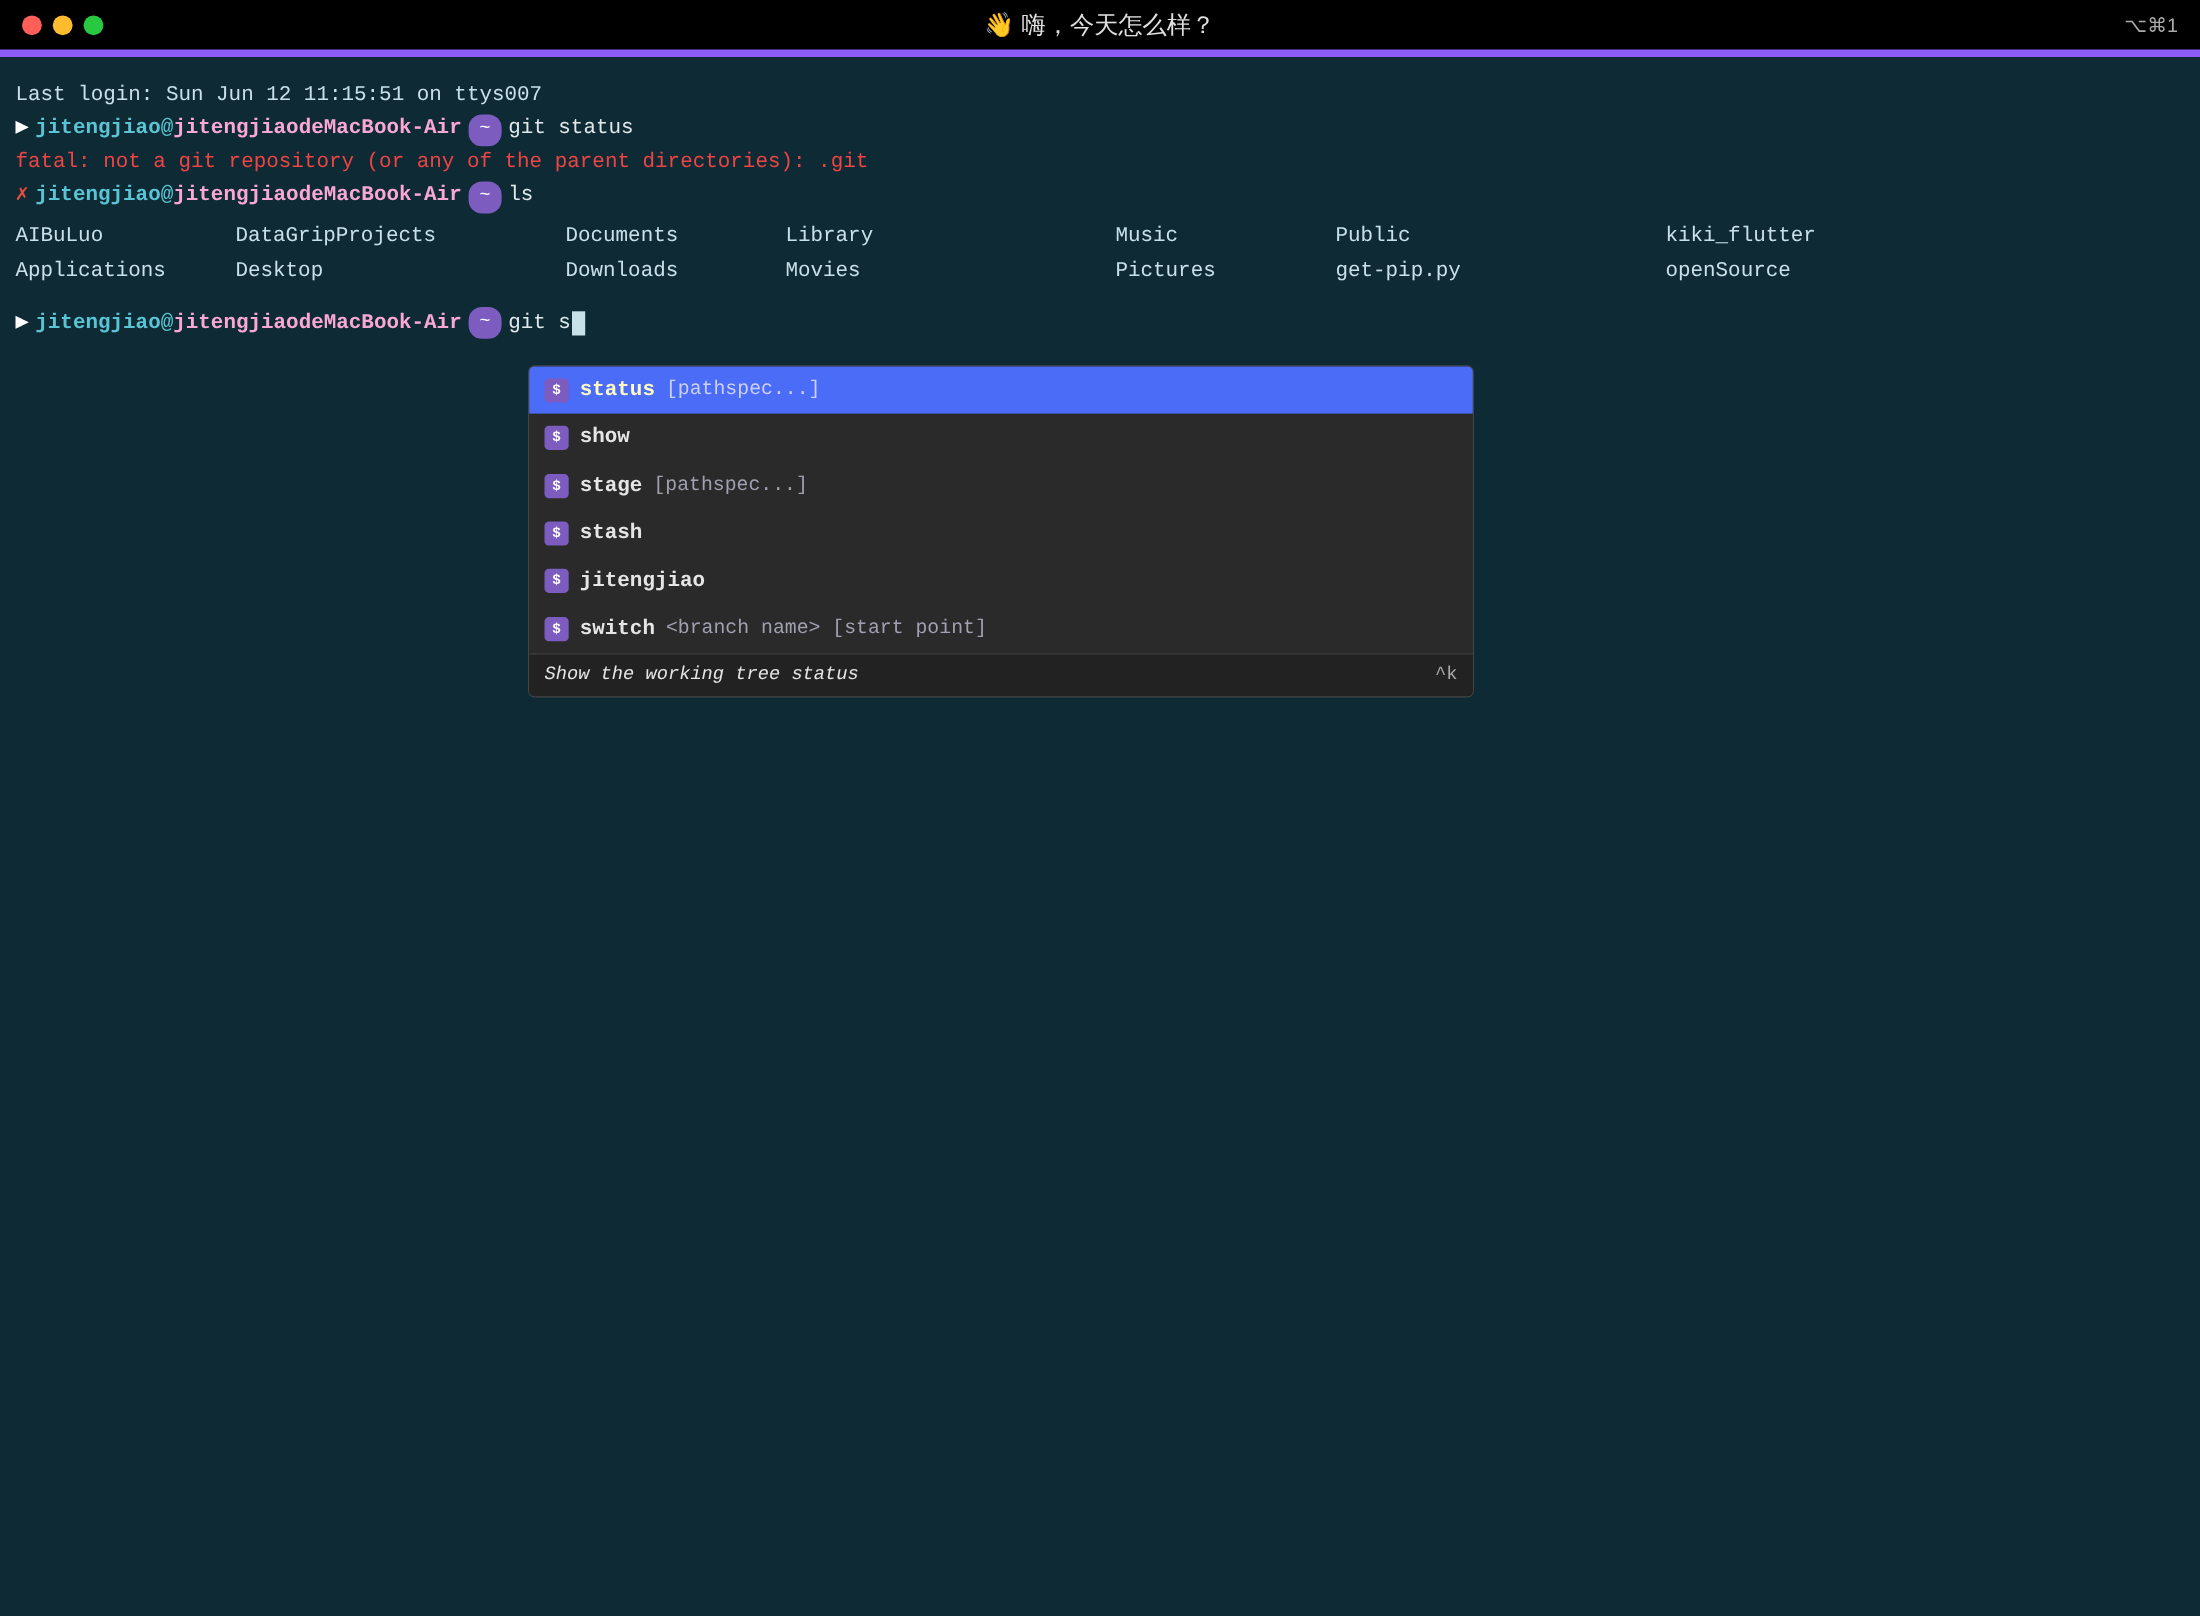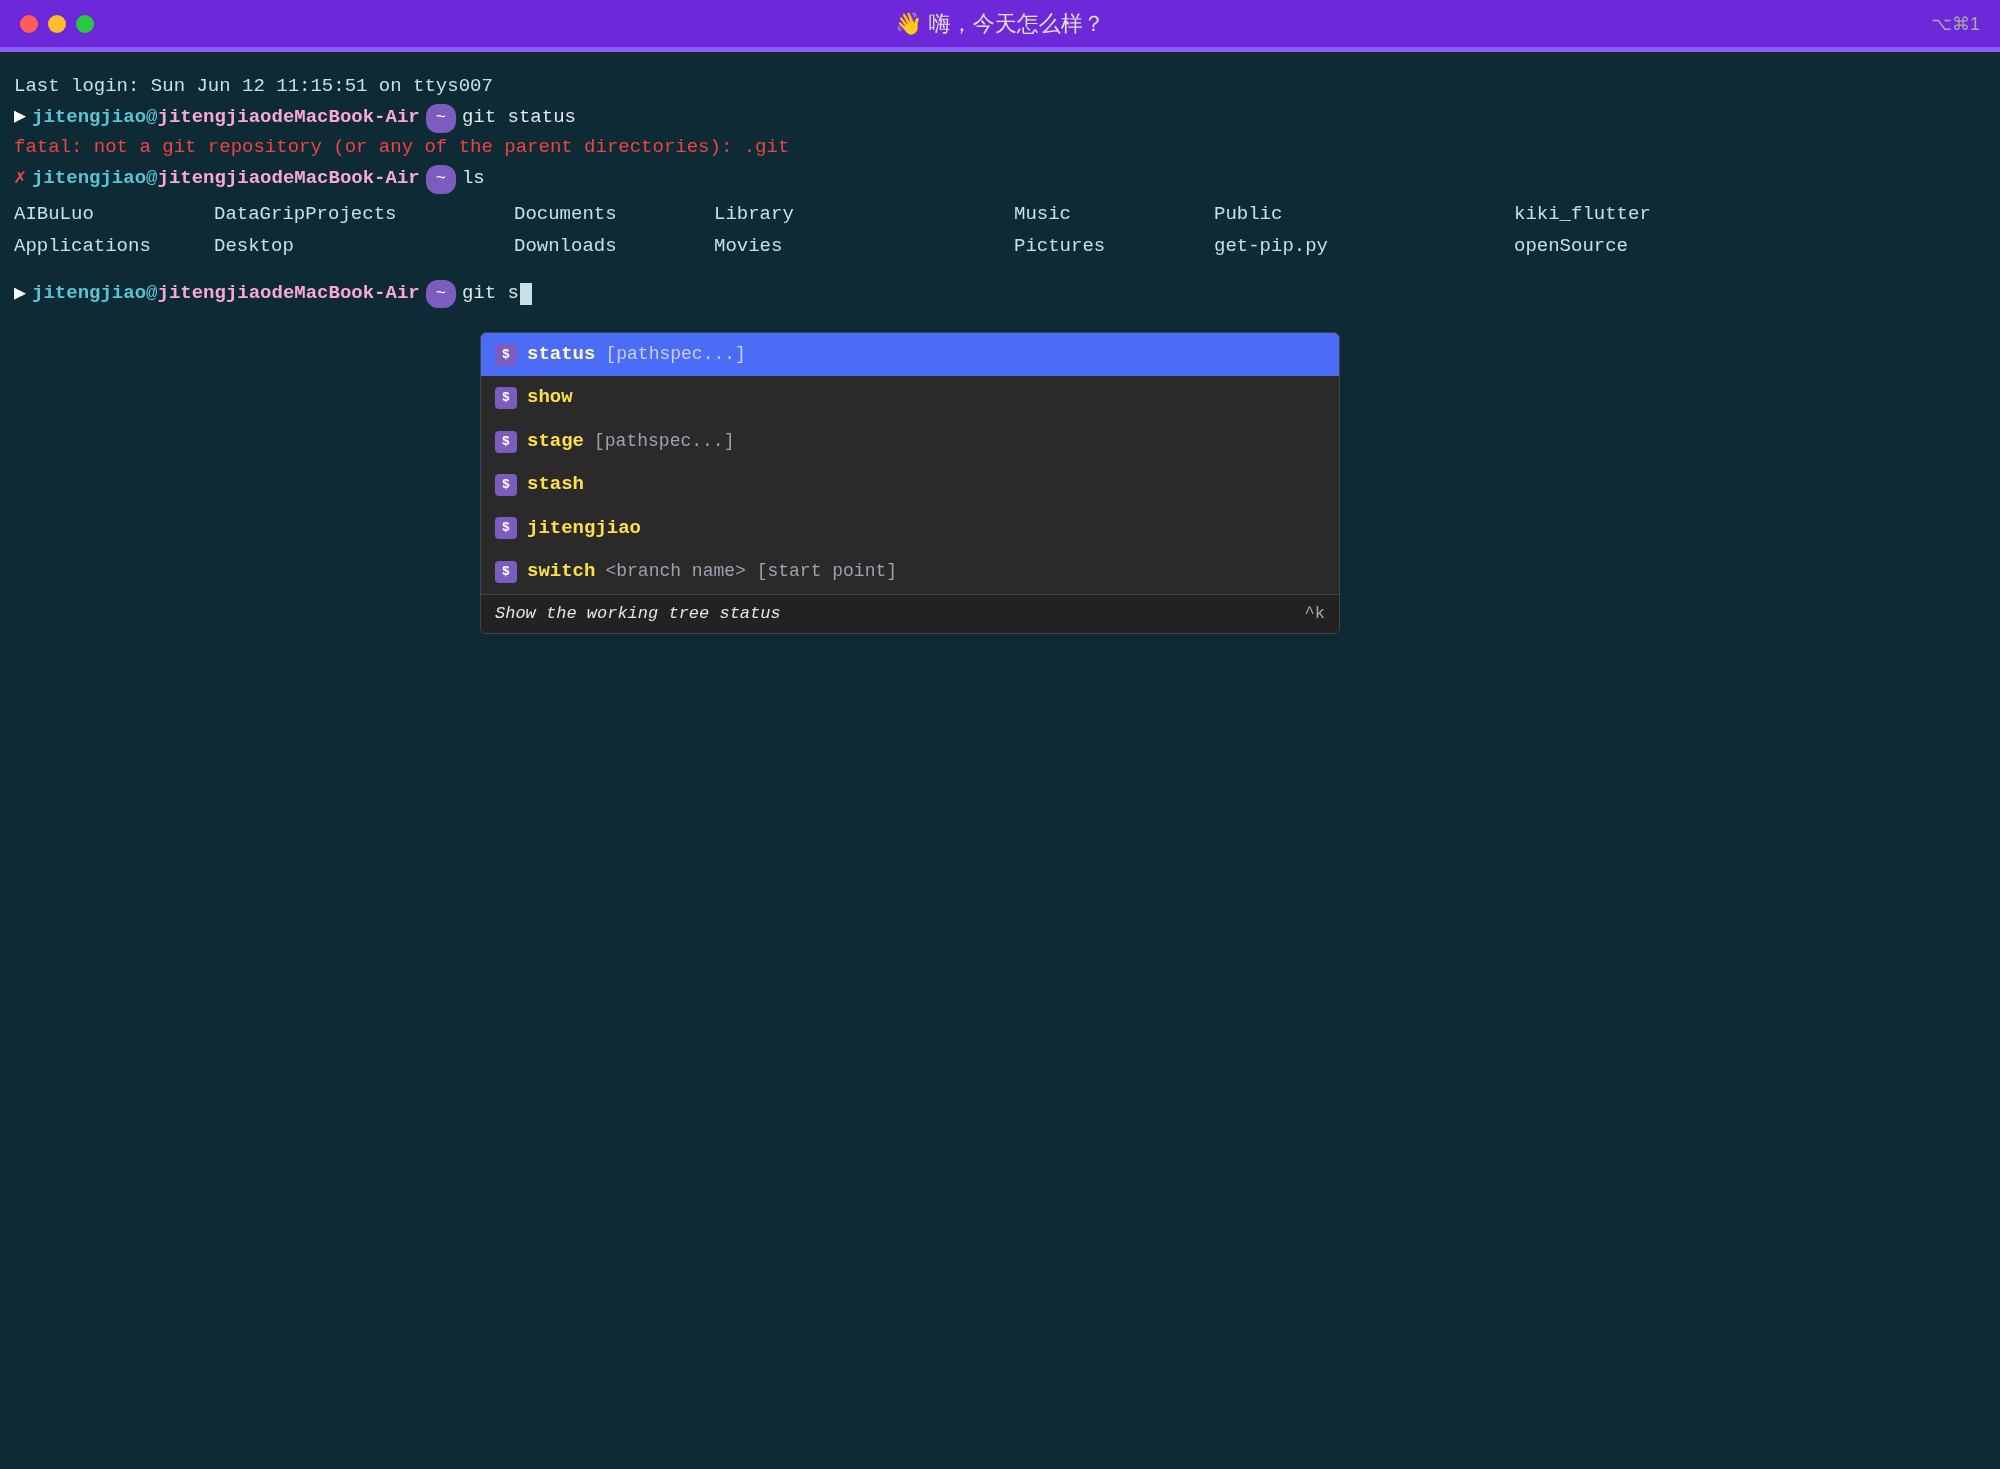--- a/index.html
+++ b/index.html
@@ -7,27 +7,27 @@
     body {
       width: 2000px;
       height: 1469px;
       background: #0d2a35;
       font-family: 'Menlo', 'Monaco', 'Courier New', monospace;
       overflow: hidden;
     }
 
     
     .titlebar {
-      background: #6d28d9;
+      background: #000000;
       height: 52px;
       display: flex;
       align-items: center;
       padding: 0 20px;
       position: relative;
-      border-bottom: 5px solid #8b5cf6;
+      border-bottom: 7px solid #8b5cf6;
     }
 
     .traffic-lights {
       display: flex;
       gap: 10px;
       align-items: center;
     }
 
     .traffic-light {
       width: 18px;
@@ -188,21 +188,21 @@
       font-size: 13px;
       width: 22px;
       height: 22px;
       border-radius: 4px;
       font-weight: bold;
       flex-shrink: 0;
     }
 
     .cmd-name {
       font-weight: bold;
-      color: #fde047;
+      color: #e5e5e5;
       font-size: 19px;
     }
 
     .autocomplete-item.selected .cmd-name {
       color: #fef9c3;
     }
 
     .cmd-args {
       color: #a0a0b0;
       font-size: 18px;

